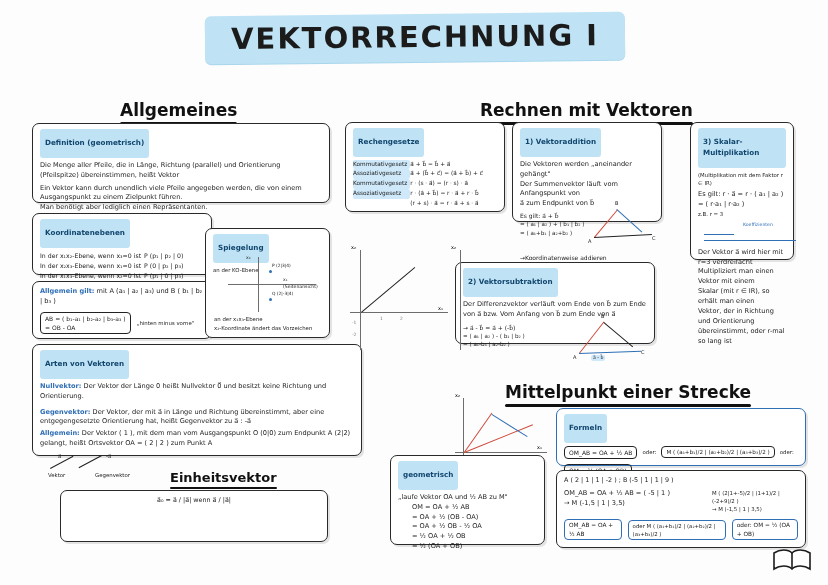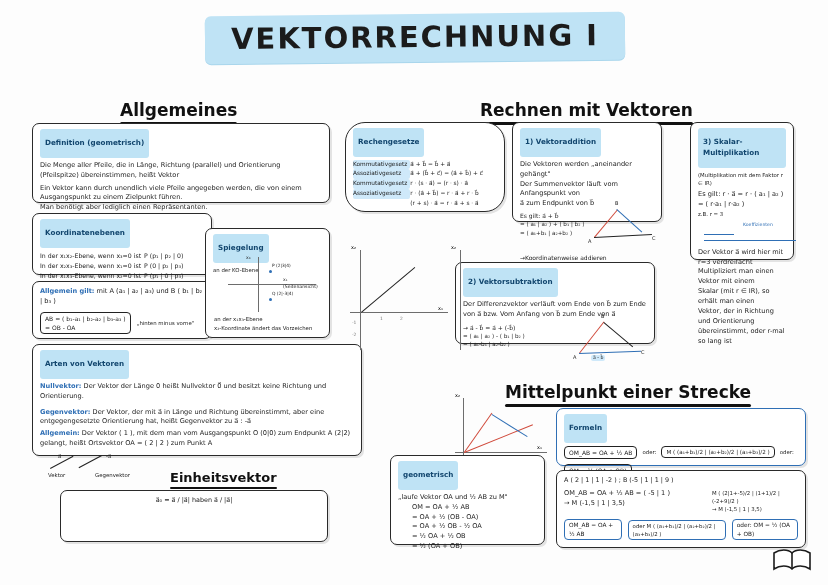--- a/index.html
+++ b/index.html
@@ -187,24 +187,24 @@
       <div class="vec-dark" style="left:10px;top:16px;width:26px;transform:rotate(-28deg);"></div>
       <div class="vec-dark" style="left:62px;top:4px;width:26px;transform:rotate(152deg);"></div>
       <span style="position:absolute;left:18px;top:0;font-size:5.4px;">a⃗</span>
       <span style="position:absolute;left:66px;top:0;font-size:5.4px;">-a⃗</span>
       <span style="position:absolute;left:8px;top:19px;font-size:5.4px;">Vektor</span>
       <span style="position:absolute;left:55px;top:19px;font-size:5.4px;">Gegenvektor</span>
     </div>
   </div>
 
   <div class="box shadow" style="left:60px;top:490px;width:268px;height:52px;">
-    <div style="text-align:center;font-size:6.4px;margin-bottom:4px;">a⃗₀ = a⃗ / |a⃗|       haben       a⃗ / |a⃗|</div>
-  </div>
-
-  <div class="box shadow" style="left:345px;top:122px;width:160px;height:90px;border-radius:20px;">
+    <div style="text-align:center;font-size:6.4px;margin-bottom:4px;">a⃗₀ = a⃗ / |a⃗|       wenn       a⃗ / |a⃗|</div>
+  </div>
+
+  <div class="box shadow" style="left:345px;top:122px;width:160px;height:90px;">
     <span class="bx-title">Rechengesetze</span>
     <table class="t" style="font-size:5.8px;">
       <tbody>
           <tr>
         <td class="hl">Kommutativgesetz</td>
         <td>a⃗ + b⃗ = b⃗ + a⃗</td>
       </tr>
       <tr>
         <td class="hl">Assoziativgesetz</td>
         <td>a⃗ + (b⃗ + c⃗) = (a⃗ + b⃗) + c⃗</td>

